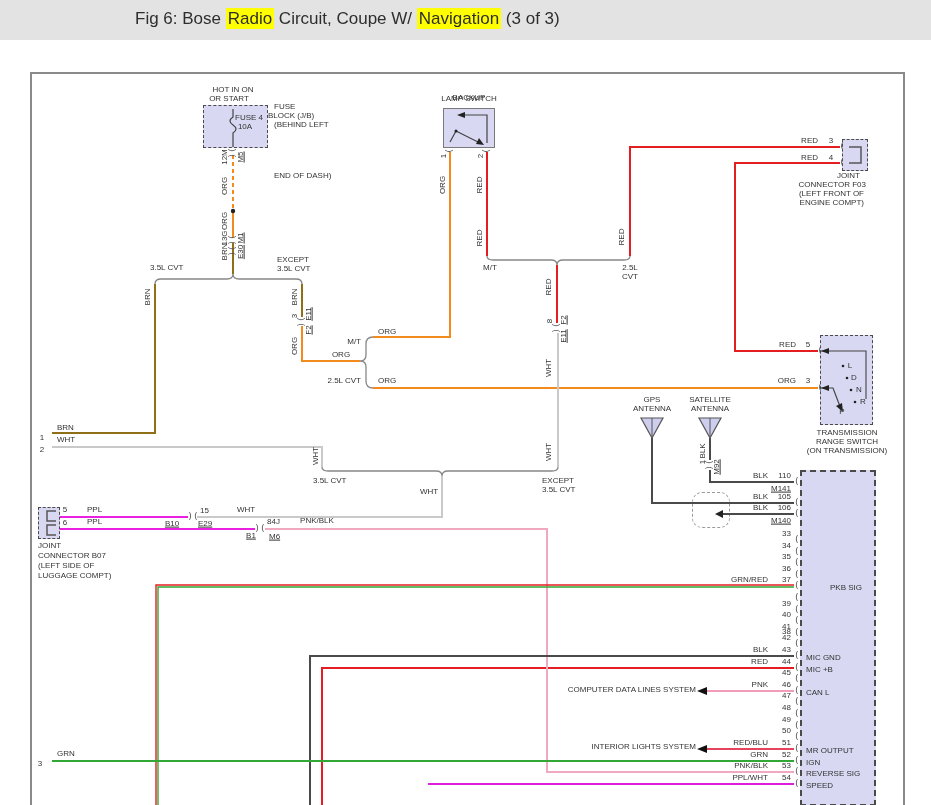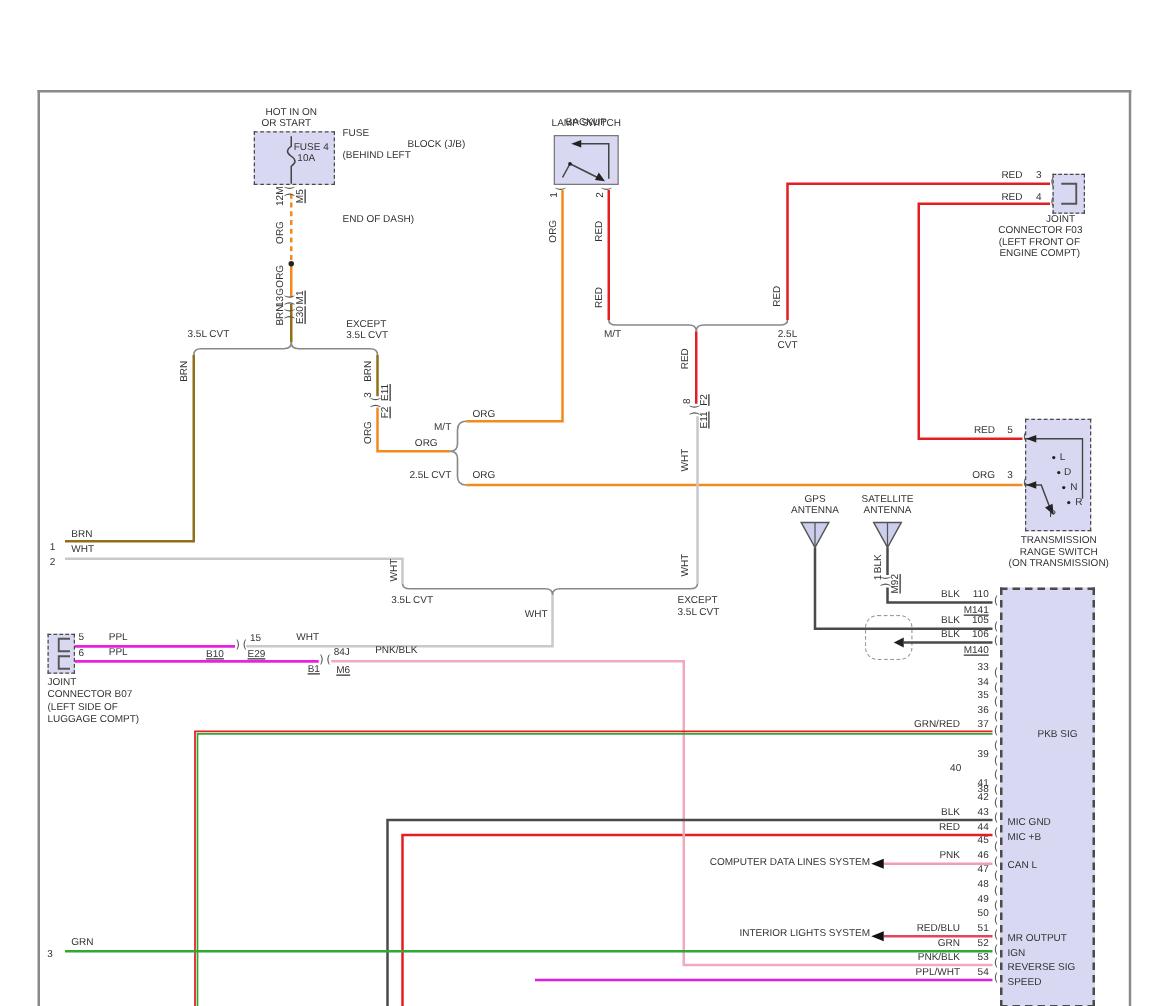--- a/index.html
+++ b/index.html
@@ -16,20 +16,23 @@
   #shield{position:absolute;background:none;border:1.5px dashed #9a9a9a;border-radius:10px;}
   #wires{position:absolute;left:0;top:0;z-index:3;pointer-events:none;}
   #labels{position:absolute;left:0;top:0;width:754px;height:805px;z-index:4;}
   .lbl{position:absolute;font-size:8px;line-height:1.1;color:#333;white-space:nowrap;}
   .sym{font-family:"DejaVu Sans Mono",monospace;font-size:9px;color:#555;}
 </style>
 </head>
 <body>
 
 <div id="page">
+  <div id="header">
+    <div id="title"><span>Fig 6: Bose </span><span class="hl" style="background: rgb(255, 255, 0);">Radio</span><span> Circuit, Coupe W/ </span><span class="hl" style="background: rgb(255, 255, 0);">Navigation</span><span> (3 of 3)</span></div>
+  </div>
 
   <div id="frame"></div>
 
   <div class="box dashed" style="left:203px;top:105px;width:65px;height:43px;border-width:1.5px;"></div>
   <div class="box solid" style="left:443px;top:108px;width:52px;height:40px;"></div>
   <div class="box dashed" style="left:842px;top:139px;width:26px;height:32px;border-width:1.5px;"></div>
   <div class="box dashed" style="left:820px;top:335px;width:53px;height:90px;border-width:1.5px;"></div>
   <div class="box dashed" style="left:38px;top:507px;width:22px;height:32px;border-width:1.5px;"></div>
   <div class="box dashed" style="left:800px;top:470px;width:76px;height:336px;"></div>
   <div id="shield" style="left:692px;top:492px;width:36px;height:34px;"></div>
@@ -112,21 +115,21 @@
     <polygon points="697,691 707,687 707,695" fill="#111"></polygon>
     <polygon points="697,749 707,745 707,753" fill="#111"></polygon>
   </svg>
 
   <div id="labels">
       <div class="lbl" style="left: 233px; top: 90px; transform: translate(-50%, -50%);">HOT IN ON</div>
       <div class="lbl" style="left: 229px; top: 99px; transform: translate(-50%, -50%);">OR START</div>
       <div class="lbl" style="left: 249px; top: 118px; transform: translate(-50%, -50%);">FUSE 4</div>
       <div class="lbl" style="left: 245px; top: 127px; transform: translate(-50%, -50%);">10A</div>
       <div class="lbl" style="left: 274px; top: 107px; transform: translate(0px, -50%);">FUSE</div>
-      <div class="lbl" style="left: 282px; top: 116px; transform: translate(0px, -50%); padding-left: 44px;">BLOCK (J/B)</div>
+      <div class="lbl" style="left: 268px; top: 116px; transform: translate(0px, -50%);">BLOCK (J/B)</div>
       <div class="lbl" style="left: 274px; top: 125px; transform: translate(0px, -50%);">(BEHIND LEFT</div>
       <div class="lbl" style="left: 274px; top: 134px; transform: translate(0px, -50%); margin-top: 42px;">END OF DASH)</div>
       <div class="lbl sym" style="left: 233px; top: 153px; transform: translate(-50%, -50%) rotate(-90deg);">)(</div>
       <div class="lbl" style="left: 225px; top: 157px; transform: translate(-50%, -50%) rotate(-90deg);">12M</div>
       <div class="lbl" style="left: 241px; top: 157px; transform: translate(-50%, -50%) rotate(-90deg); text-decoration: underline;">M5</div>
       <div class="lbl" style="left: 225px; top: 186px; transform: translate(-50%, -50%) rotate(-90deg);">ORG</div>
       <div class="lbl" style="left: 225px; top: 221px; transform: translate(-50%, -50%) rotate(-90deg);">ORG</div>
       <div class="lbl" style="left: 225px; top: 238px; transform: translate(-50%, -50%) rotate(-90deg);">13G</div>
       <div class="lbl sym" style="left: 233px; top: 240px; transform: translate(-50%, -50%) rotate(-90deg);">)(</div>
       <div class="lbl" style="left: 241px; top: 238px; transform: translate(-50%, -50%) rotate(-90deg); text-decoration: underline;">M1</div>
@@ -252,21 +255,21 @@
       <div class="lbl" style="left: 791px; top: 569px; transform: translate(-100%, -50%);">36</div>
       <div class="lbl sym" style="left: 794px; top: 586px; transform: translate(0px, -50%);">(</div>
       <div class="lbl" style="left: 791px; top: 580px; transform: translate(-100%, -50%);">37</div>
       <div class="lbl" style="left: 768px; top: 580px; transform: translate(-100%, -50%);">GRN/RED</div>
       <div class="lbl" style="left: 806px; top: 588px; transform: translate(0px, -50%); padding-left: 24px;">PKB SIG</div>
       <div class="lbl sym" style="left: 794px; top: 598px; transform: translate(0px, -50%);">(</div>
       <div class="lbl" style="left: 791px; top: 592px; transform: translate(-100%, -50%); margin-top: 40px;">38</div>
       <div class="lbl sym" style="left: 794px; top: 610px; transform: translate(0px, -50%);">(</div>
       <div class="lbl" style="left: 791px; top: 604px; transform: translate(-100%, -50%);">39</div>
       <div class="lbl sym" style="left: 794px; top: 621px; transform: translate(0px, -50%);">(</div>
-      <div class="lbl" style="left: 769px; top: 615px; transform: translate(-100%, -50%);">40</div>
+      <div class="lbl" style="left: 791px; top: 615px; transform: translate(-100%, -50%);">40</div>
       <div class="lbl sym" style="left: 794px; top: 633px; transform: translate(0px, -50%);">(</div>
       <div class="lbl" style="left: 791px; top: 627px; transform: translate(-100%, -50%);">41</div>
       <div class="lbl sym" style="left: 794px; top: 644px; transform: translate(0px, -50%);">(</div>
       <div class="lbl" style="left: 791px; top: 638px; transform: translate(-100%, -50%);">42</div>
       <div class="lbl sym" style="left: 794px; top: 656px; transform: translate(0px, -50%);">(</div>
       <div class="lbl" style="left: 791px; top: 650px; transform: translate(-100%, -50%);">43</div>
       <div class="lbl" style="left: 768px; top: 650px; transform: translate(-100%, -50%);">BLK</div>
       <div class="lbl" style="left: 806px; top: 658px; transform: translate(0px, -50%);">MIC GND</div>
       <div class="lbl sym" style="left: 794px; top: 668px; transform: translate(0px, -50%);">(</div>
       <div class="lbl" style="left: 791px; top: 662px; transform: translate(-100%, -50%);">44</div>

